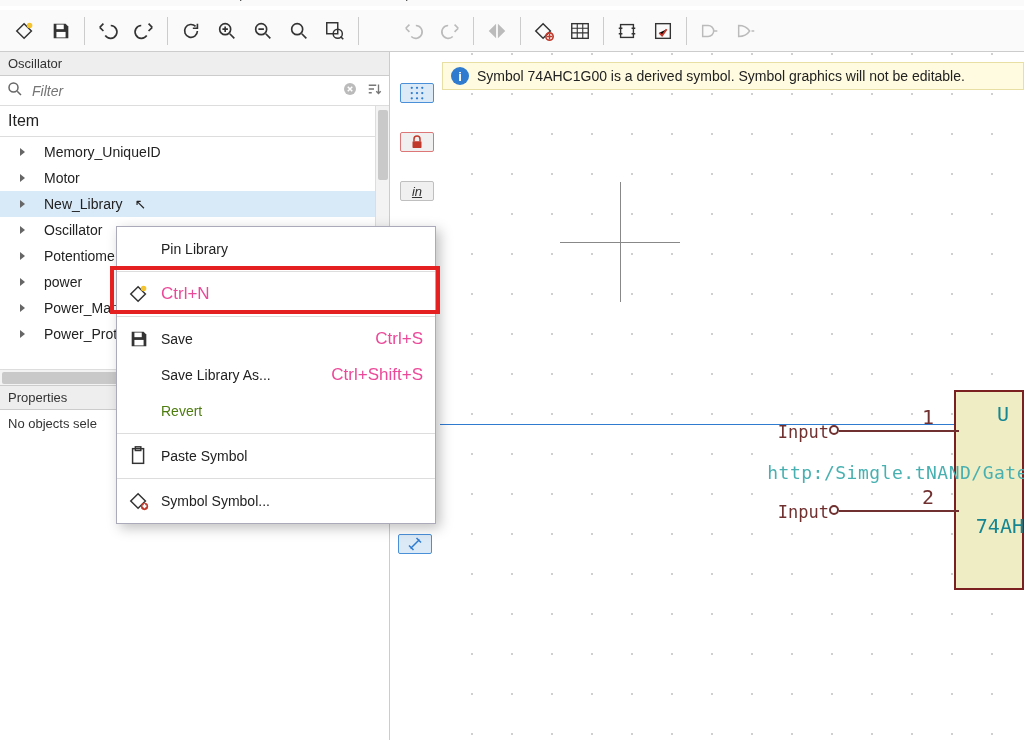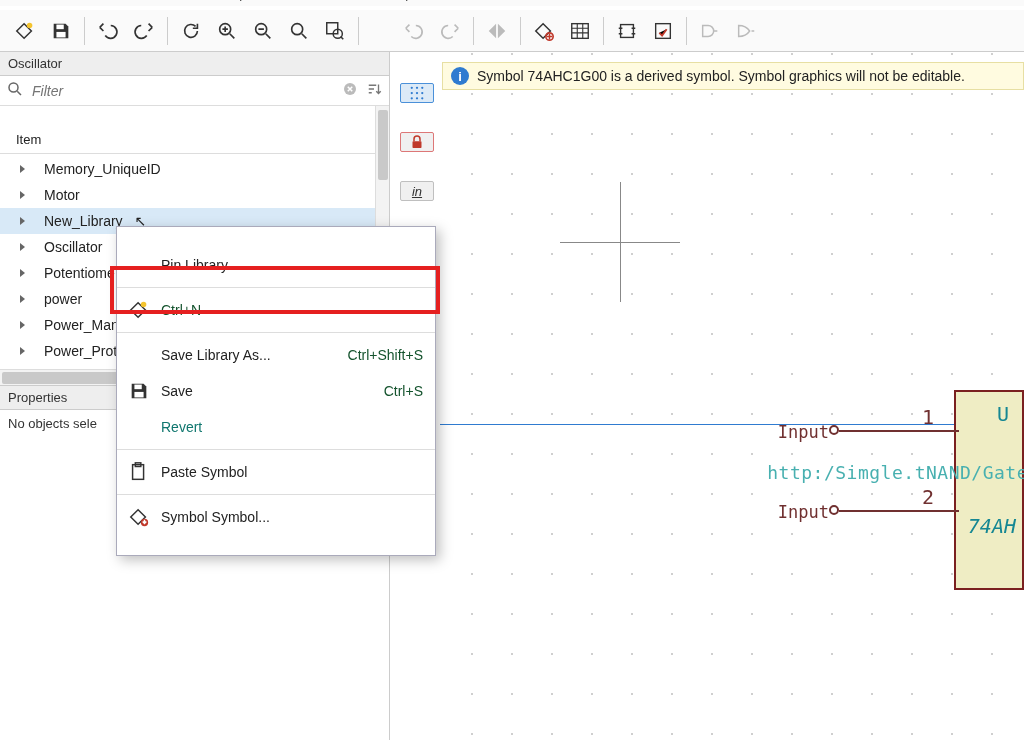--- a/index.html
+++ b/index.html
@@ -13,21 +13,21 @@
   .tbtn svg{width:22px;height:22px;}
   .sep{width:1px;height:28px;background:#ccc;margin:0 4px;}
   
   .leftpanel{position:absolute;top:52px;left:0;width:390px;bottom:0;border-right:1px solid #ccc;display:flex;flex-direction:column;}
   .panetitle{background:#eee;border-bottom:1px solid #ccc;padding:4px 8px;font-size:13px;color:#333;}
   .searchrow{display:flex;align-items:center;padding:4px 6px;gap:6px;border-bottom:1px solid #ddd;}
   .searchicon svg{width:18px;height:18px;color:#666;}
   .searchinput{flex:1;border:none;outline:none;font-size:14px;color:#0c4a6e;font-style:italic;}
   .clearicon svg,.sorticon svg{width:18px;height:18px;color:#777;}
   .listarea{position:relative;flex:1 1 auto;overflow:hidden;border-bottom:1px solid #ccc;}
-  .colhead{padding:6px 16px;font-size:13px;border-bottom:1px solid #ddd;background:#fff;margin-top:20px;}
+  .colhead{padding:6px 8px;font-size:16px;border-bottom:1px solid #ddd;background:#fff;}
   .tree{padding:2px 0 2px 0;}
   .treeitem{display:flex;align-items:center;gap:16px;padding:5px 6px 5px 18px;font-size:14px;}
   .treeitem.selected{background:#d8e9f7;}
   .treeitem .chev svg{width:10px;height:10px;color:#666;}
   .scrollh{position:absolute;left:0;right:14px;bottom:0;height:16px;border-top:1px solid #ddd;background:#f3f3f3;}
   .scrollh .thumb{position:absolute;left:2px;top:2px;width:55%;height:12px;background:#c9c9c9;border-radius:2px;}
   .scrollh .arrow{position:absolute;right:-14px;top:0;width:14px;height:16px;display:flex;align-items:center;justify-content:center;color:#555;}
   .scrollv{position:absolute;right:0;top:0;bottom:16px;width:14px;border-left:1px solid #ddd;background:#f3f3f3;}
   .scrollv .thumb{position:absolute;left:2px;top:4px;width:10px;height:70px;background:#c9c9c9;border-radius:2px;}
   .scrollv .arrow{position:absolute;left:0;bottom:-16px;width:14px;height:16px;display:flex;align-items:center;justify-content:center;color:#555;}
@@ -59,30 +59,30 @@
   .pinnum.n1{top:63px;right:90px;}
   .pinnum.n2{top:143px;right:90px;}
   .pintext{position:absolute;font-size:17px;color:#703030;margin-left:12px;}
   .pintext.t1{top:80px;right:195px;}
   .pintext.t2{top:160px;right:195px;}
   .pincirc{position:absolute;width:10px;height:10px;border:2px solid #703030;border-radius:50%;}
   .pincirc.c1{top:83px;right:185px;}
   .pincirc.c2{top:163px;right:185px;}
   .body{position:absolute;top:48px;right:0;width:70px;height:200px;background:#efedc4;border:2px solid #7a2020;}
   .refdes{position:absolute;top:60px;right:15px;color:#158793;font-size:20px;}
-  .partval{position:absolute;top:172px;right:8px;color:#158793;font-size:20px;font-style:italic;}
+  .partval{position:absolute;top:172px;right:0;color:#158793;font-size:20px;}
   .partlink{position:absolute;top:120px;right:-4px;font-size:18px;color:#48b0b0;letter-spacing:.5px;}
   
-  .ctxmenu{position:absolute;top:226px;left:116px;width:320px;background:#fff;border:1px solid #aab;box-shadow:4px 4px 12px rgba(0,0,0,.25);padding:20px 0;font-size:14px;}
+  .ctxmenu{position:absolute;top:226px;left:116px;width:320px;background:#fff;border:1px solid #aab;box-shadow:4px 4px 12px rgba(0,0,0,.25);padding:4px 0;font-size:14px;}
   .ctxitem{display:flex;align-items:center;height:36px;padding:0 12px 0 10px;gap:10px;}
-  .ctxitem.disabled{color:#0f766e;}
+  .ctxitem.disabled{color:#4d7c0f;}
   .ctxicon{width:24px;display:flex;align-items:center;justify-content:center;}
   .ctxicon svg{width:22px;height:22px;color:#333;}
   .ctxlabel{flex:1;}
-  .ctxshort{color:#14532d;font-size:14px;}
+  .ctxshort{color:#ec4899;font-size:17px;}
   .ctxsep{height:1px;background:#ddd;margin:4px 0;}
   .highlightbox{position:absolute;top:266px;left:110px;width:330px;height:48px;border:4px solid #e52020;pointer-events:none;}
 </style>
 </head>
 <body>
 
 <div class="menubar">
   <span>File</span>
   <span>Edit</span>
   <span>View</span>
@@ -369,35 +369,35 @@
     <span class="ctxicon">
         <svg viewBox="0 0 24 24">
           <path fill="none" stroke="currentColor" stroke-width="1.6" d="M3 12l8-8 8 8-8 8z"></path>
           <circle cx="17" cy="6" r="3" fill="#f4c430"></circle>
         </svg>
       </span>
     <span class="ctxshort">Ctrl+N</span>
   </div>
   <div class="ctxsep"></div>
   <div class="ctxitem">
-    <span class="ctxicon"></span>
-    <span class="ctxlabel">Save Library As...</span>
-    <span class="ctxshort">Ctrl+Shift+S</span>
-  </div>
-  <div class="ctxitem">
     <span class="ctxicon">
         <svg viewBox="0 0 24 24">
           <path fill="currentColor" d="M4 4h13l3 3v13H4z"></path>
           <rect x="7" y="5" width="8" height="5" fill="#fff"></rect>
           <rect x="7" y="13" width="10" height="6" fill="#fff"></rect>
         </svg>
       </span>
     <span class="ctxlabel">Save</span>
     <span class="ctxshort">Ctrl+S</span>
   </div>
+  <div class="ctxitem">
+    <span class="ctxicon"></span>
+    <span class="ctxlabel">Save Library As...</span>
+    <span class="ctxshort">Ctrl+Shift+S</span>
+  </div>
   <div class="ctxitem disabled">
     <span class="ctxicon"></span>
     <span class="ctxlabel">Revert</span>
   </div>
   <div class="ctxsep"></div>
   <div class="ctxitem">
     <span class="ctxicon">
         <svg viewBox="0 0 24 24">
           <rect x="5" y="4" width="12" height="16" fill="none" stroke="currentColor" stroke-width="1.6"></rect>
           <rect x="8" y="2" width="6" height="4" fill="none" stroke="currentColor" stroke-width="1.6"></rect>

